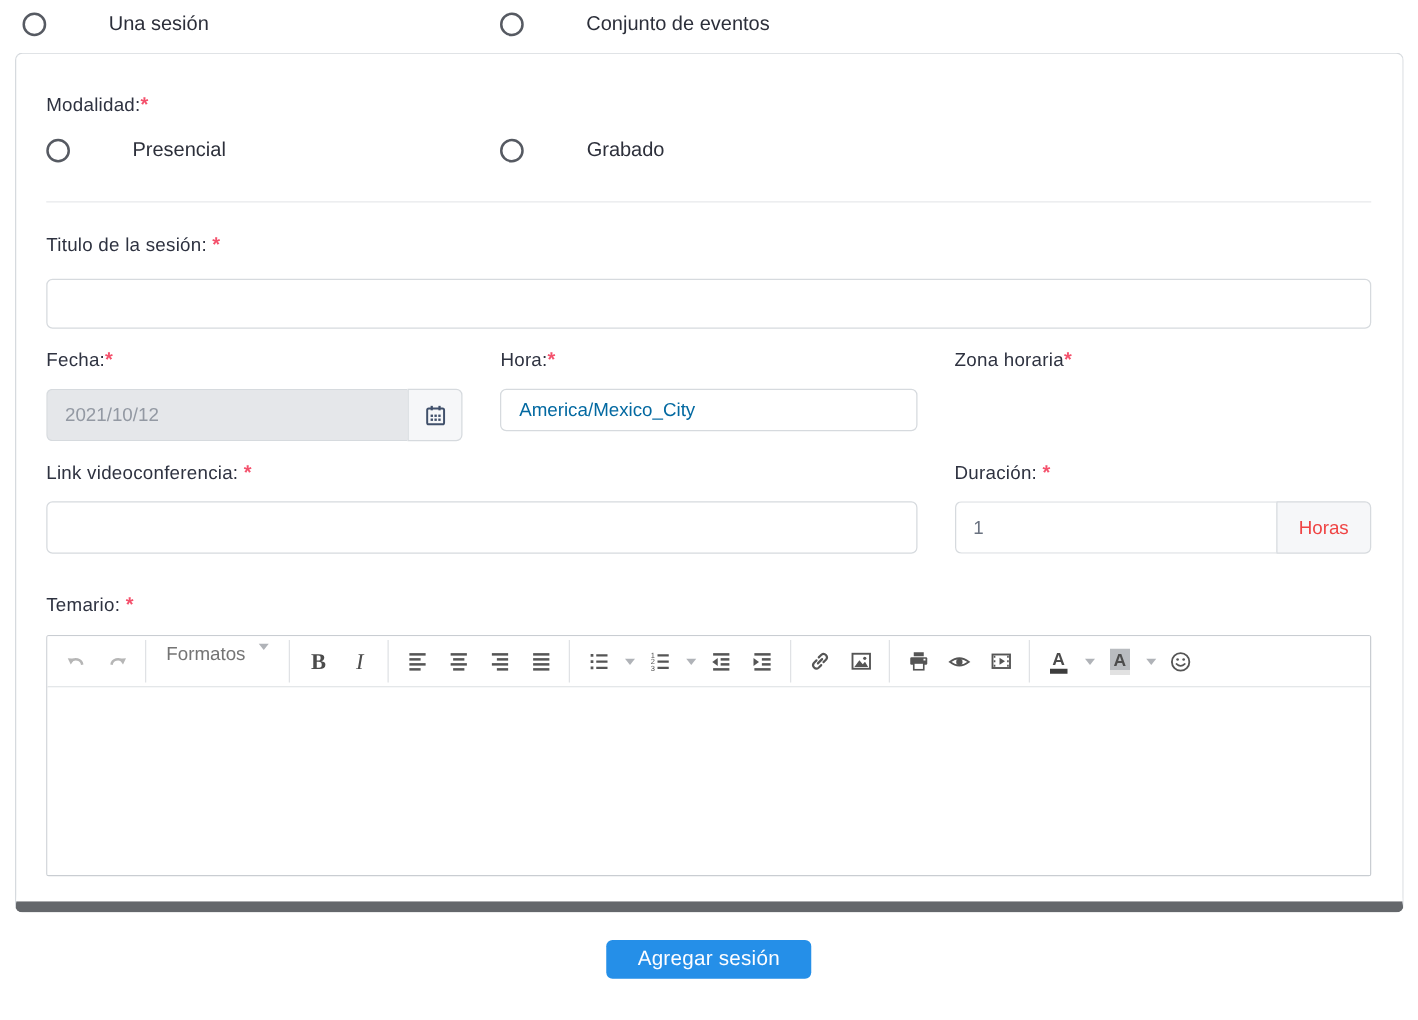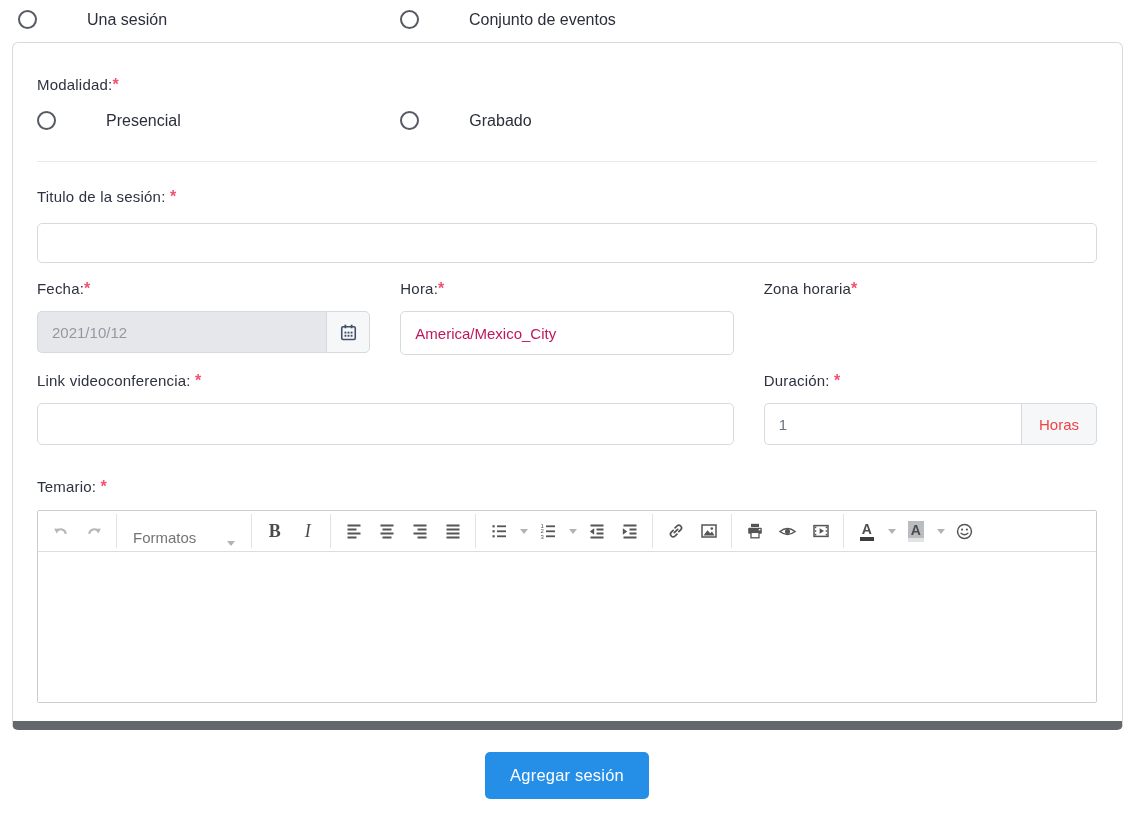--- a/index.html
+++ b/index.html
@@ -38,51 +38,51 @@
 
   .row2 { margin-top:17px; }
   .row-inputs { margin-top:13px; }
   .input-group { display:flex; height:42px; }
   .ig-input { flex:1; border:1px solid #d6dade; border-right:none;
     border-radius:5px 0 0 5px; padding:0 14px; font-size:15px; outline:none;
     font-family:"Liberation Sans", sans-serif; }
   .ig-input.disabled { background:#e5e7ea; color:#9399a3; }
   .ig-addon { width:44px; display:flex; align-items:center; justify-content:center;
     border:1px solid #d6dade; border-radius:0 5px 5px 0; background:#f6f7f9; cursor:pointer; }
-  .zona-input { height:44px; color:#be185d; }
+  .zona-input { height:34px; color:#0369a1; }
   .addon-text { width:auto; padding:0 17px; font-size:15px; color:#ef4444; cursor:default; }
   .dur-input { color:#6a7280; }
 
   .temario-label { margin-top:33px; }
 
   
   .editor { margin-top:14px; border:1px solid #c9cdd2; border-radius:2px; }
   .toolbar { display:flex; align-items:center; height:41px; padding:0 4px 0 6px;
     border-bottom:1px solid #dcdfe2; background:#fff; }
   .tb-btn { width:33px; height:29px; display:flex; align-items:center; justify-content:center;
     border-radius:3px; cursor:pointer; flex:0 0 auto; }
   .tb-sep { width:1px; align-self:stretch; margin:3px 6px; background:#e0e2e5; }
   .tb-caret { width:0; height:0; border-left:4px solid transparent;
     border-right:4px solid transparent; border-top:5px solid #b0b3b8; margin-left:1px; }
   .tb-caret-btn { width:16px; height:29px; display:flex; align-items:center;
     justify-content:center; cursor:pointer; }
-  .formats { display:flex; align-items:flex-end; gap:30px; padding:0 10px; height:29px;
+  .formats { display:flex; align-items:flex-start; gap:10px; padding:0 10px; height:29px;
     cursor:pointer; font-size:15px; color:#747474; }
   .glyph-b { font-family:"Liberation Serif", serif; font-weight:700; font-size:18px; color:#4c4c4c; }
   .glyph-i { font-family:"Liberation Serif", serif; font-style:italic; font-size:18px; color:#4c4c4c; }
   .fore-a { font-size:14px; font-weight:700; color:#4c4c4c; line-height:1;
     border-bottom:4px solid #3d3d3d; padding:1px 2px 1px; }
   .back-a { font-size:14px; font-weight:700; color:#4c4c4c; line-height:1;
     background:#b9bcc0; padding:2px 3px 1px; border-bottom:4px solid #e2e2e2; }
   .content-area { height:150px; background:#fff; cursor:text; }
 
   
   .footer { margin-top:22px; text-align:center; }
   .submit-btn { display:inline-block; background:#258fe8; color:#fdfdff; border:none;
-    border-radius:5px; height:47px; padding:0 25px; font-size:16.5px;
+    border-radius:5px; height:31px; padding:0 25px; font-size:16.5px;
     font-family:"Liberation Sans", sans-serif; cursor:pointer; letter-spacing:.2px; }
 
   svg.tbi { display:block; }
 </style>
 </head>
 <body>
 
 <div class="top-radios">
   <div class="radio-opt">
     <span class="radio-dot"></span>

